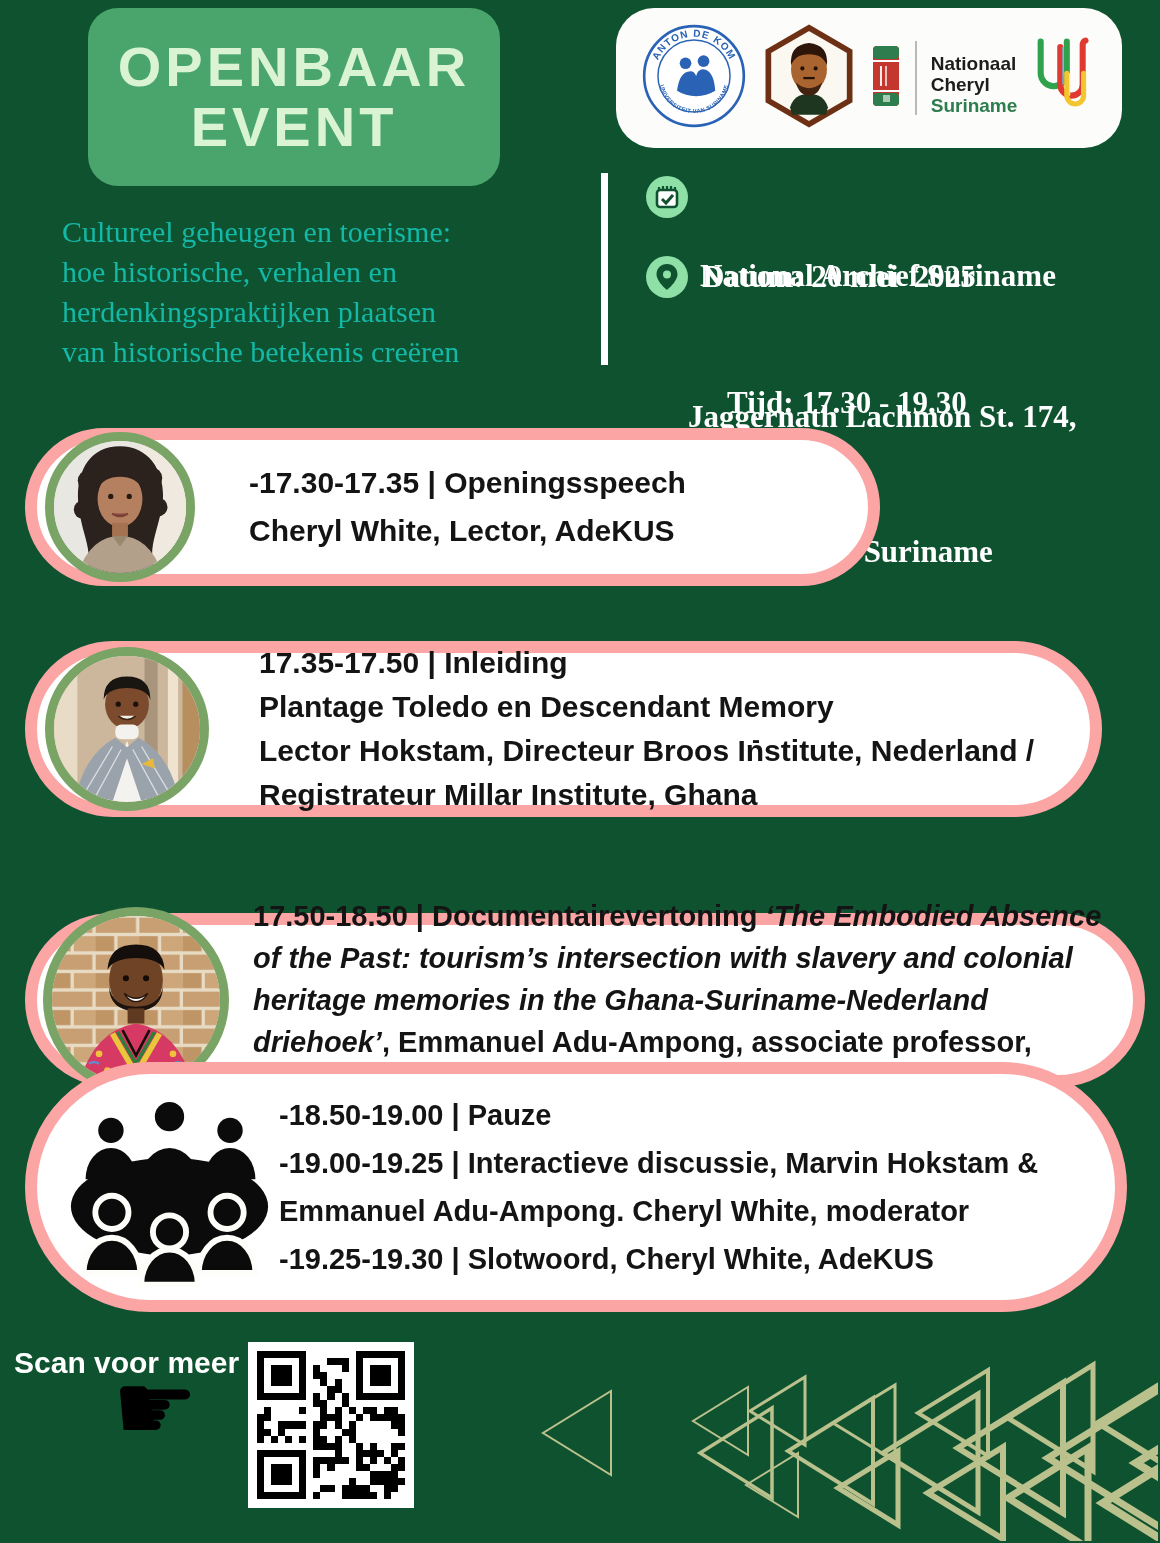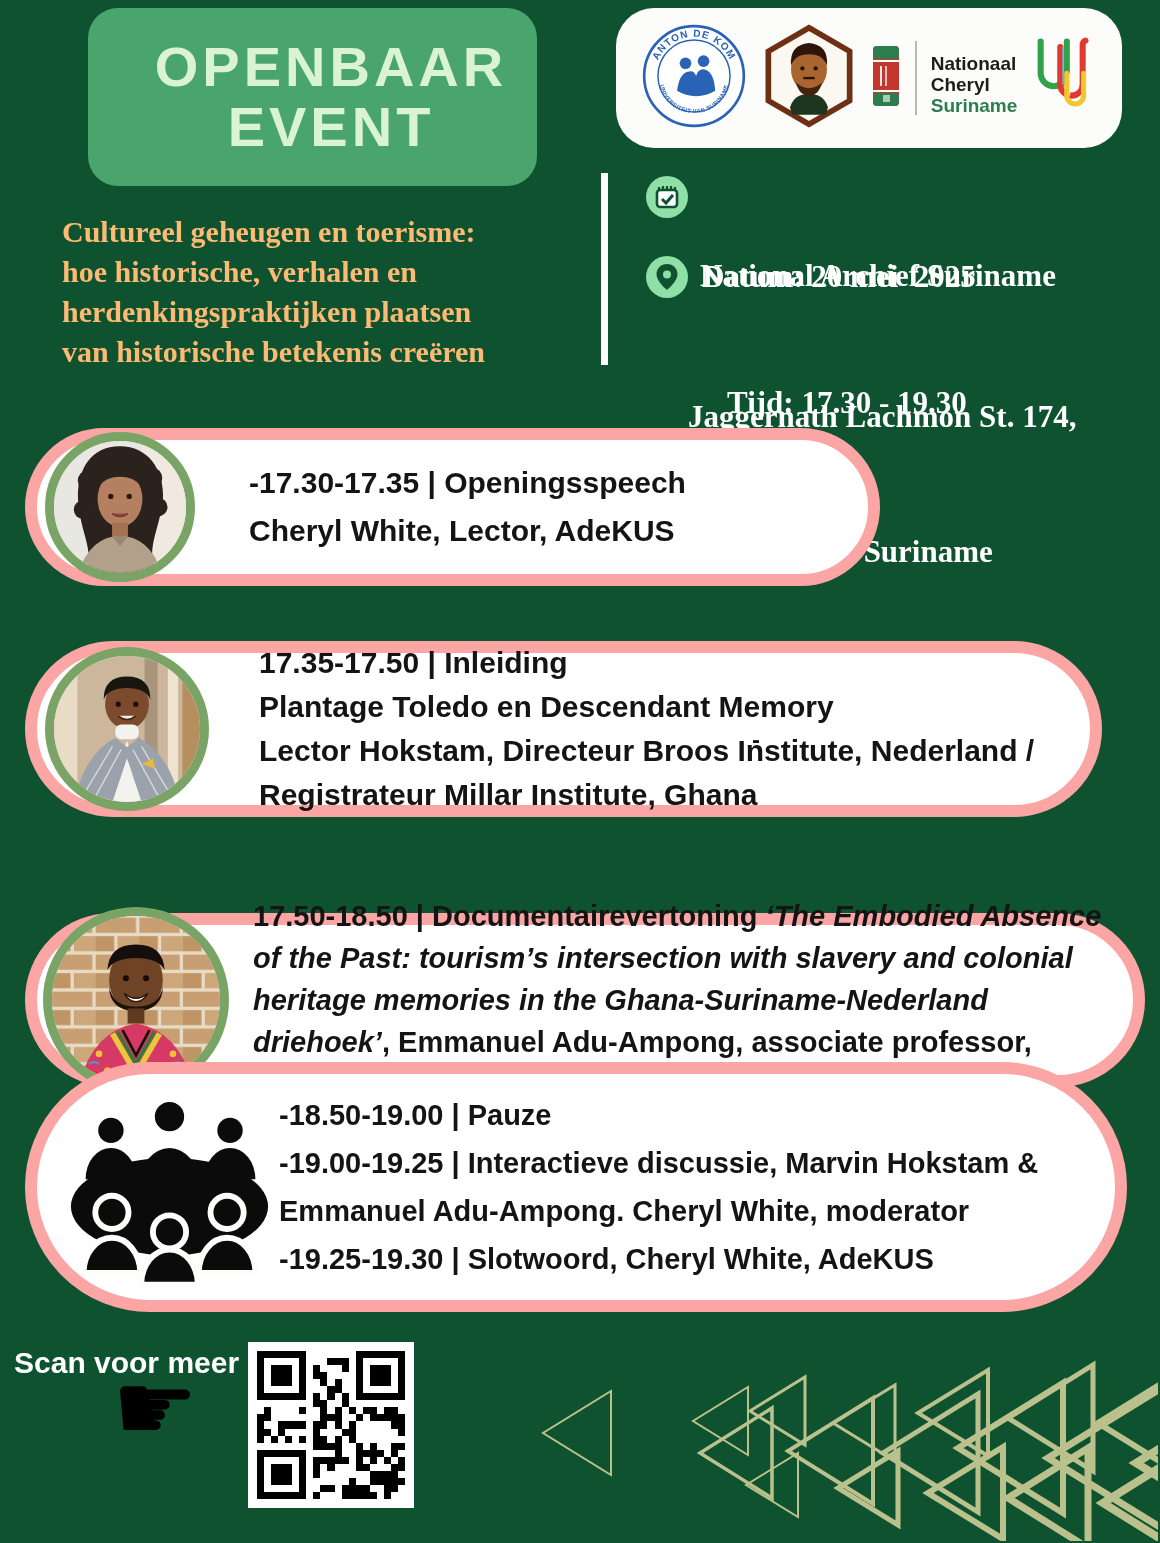--- a/index.html
+++ b/index.html
@@ -10,26 +10,25 @@
   }
   .abs { position:absolute; }
 
   
   .badge {
     left:88px; top:8px; width:412px; height:178px;
     background:#4aa56d; border-radius:30px;
     display:flex; flex-direction:column; justify-content:center; align-items:center;
     color:#d9f3d3; font-weight:800; font-size:56px; letter-spacing:4px; line-height:1.08;
     text-align:center;
-    padding-left:37px;
   }
   .intro {
     left:62px; top:212px; width:540px;
-    font-family:"Liberation Serif", serif; font-weight:700;
-    font-size:30px; line-height:40px; color:#fdba74;
+    font-family:"Liberation Serif", serif; font-weight:400;
+    font-size:30px; line-height:40px; color:#14b8a6;
   }
   .logo-bar {
     left:616px; top:8px; width:506px; height:140px;
     background:#fcfdfb; border-radius:38px;
     display:flex; align-items:center; justify-content:center; gap:14px;
     padding:0 18px; box-sizing:border-box;
   }
   .archief-text { font-size:19px; line-height:21px; font-weight:700; color:#1d1d1b;margin-top:12px; }
   .archief-text .grn { color:#2e7d4f; font-weight:600; }
   .logo-divider { width:2px; height:74px; background:#b9b9b9; }

